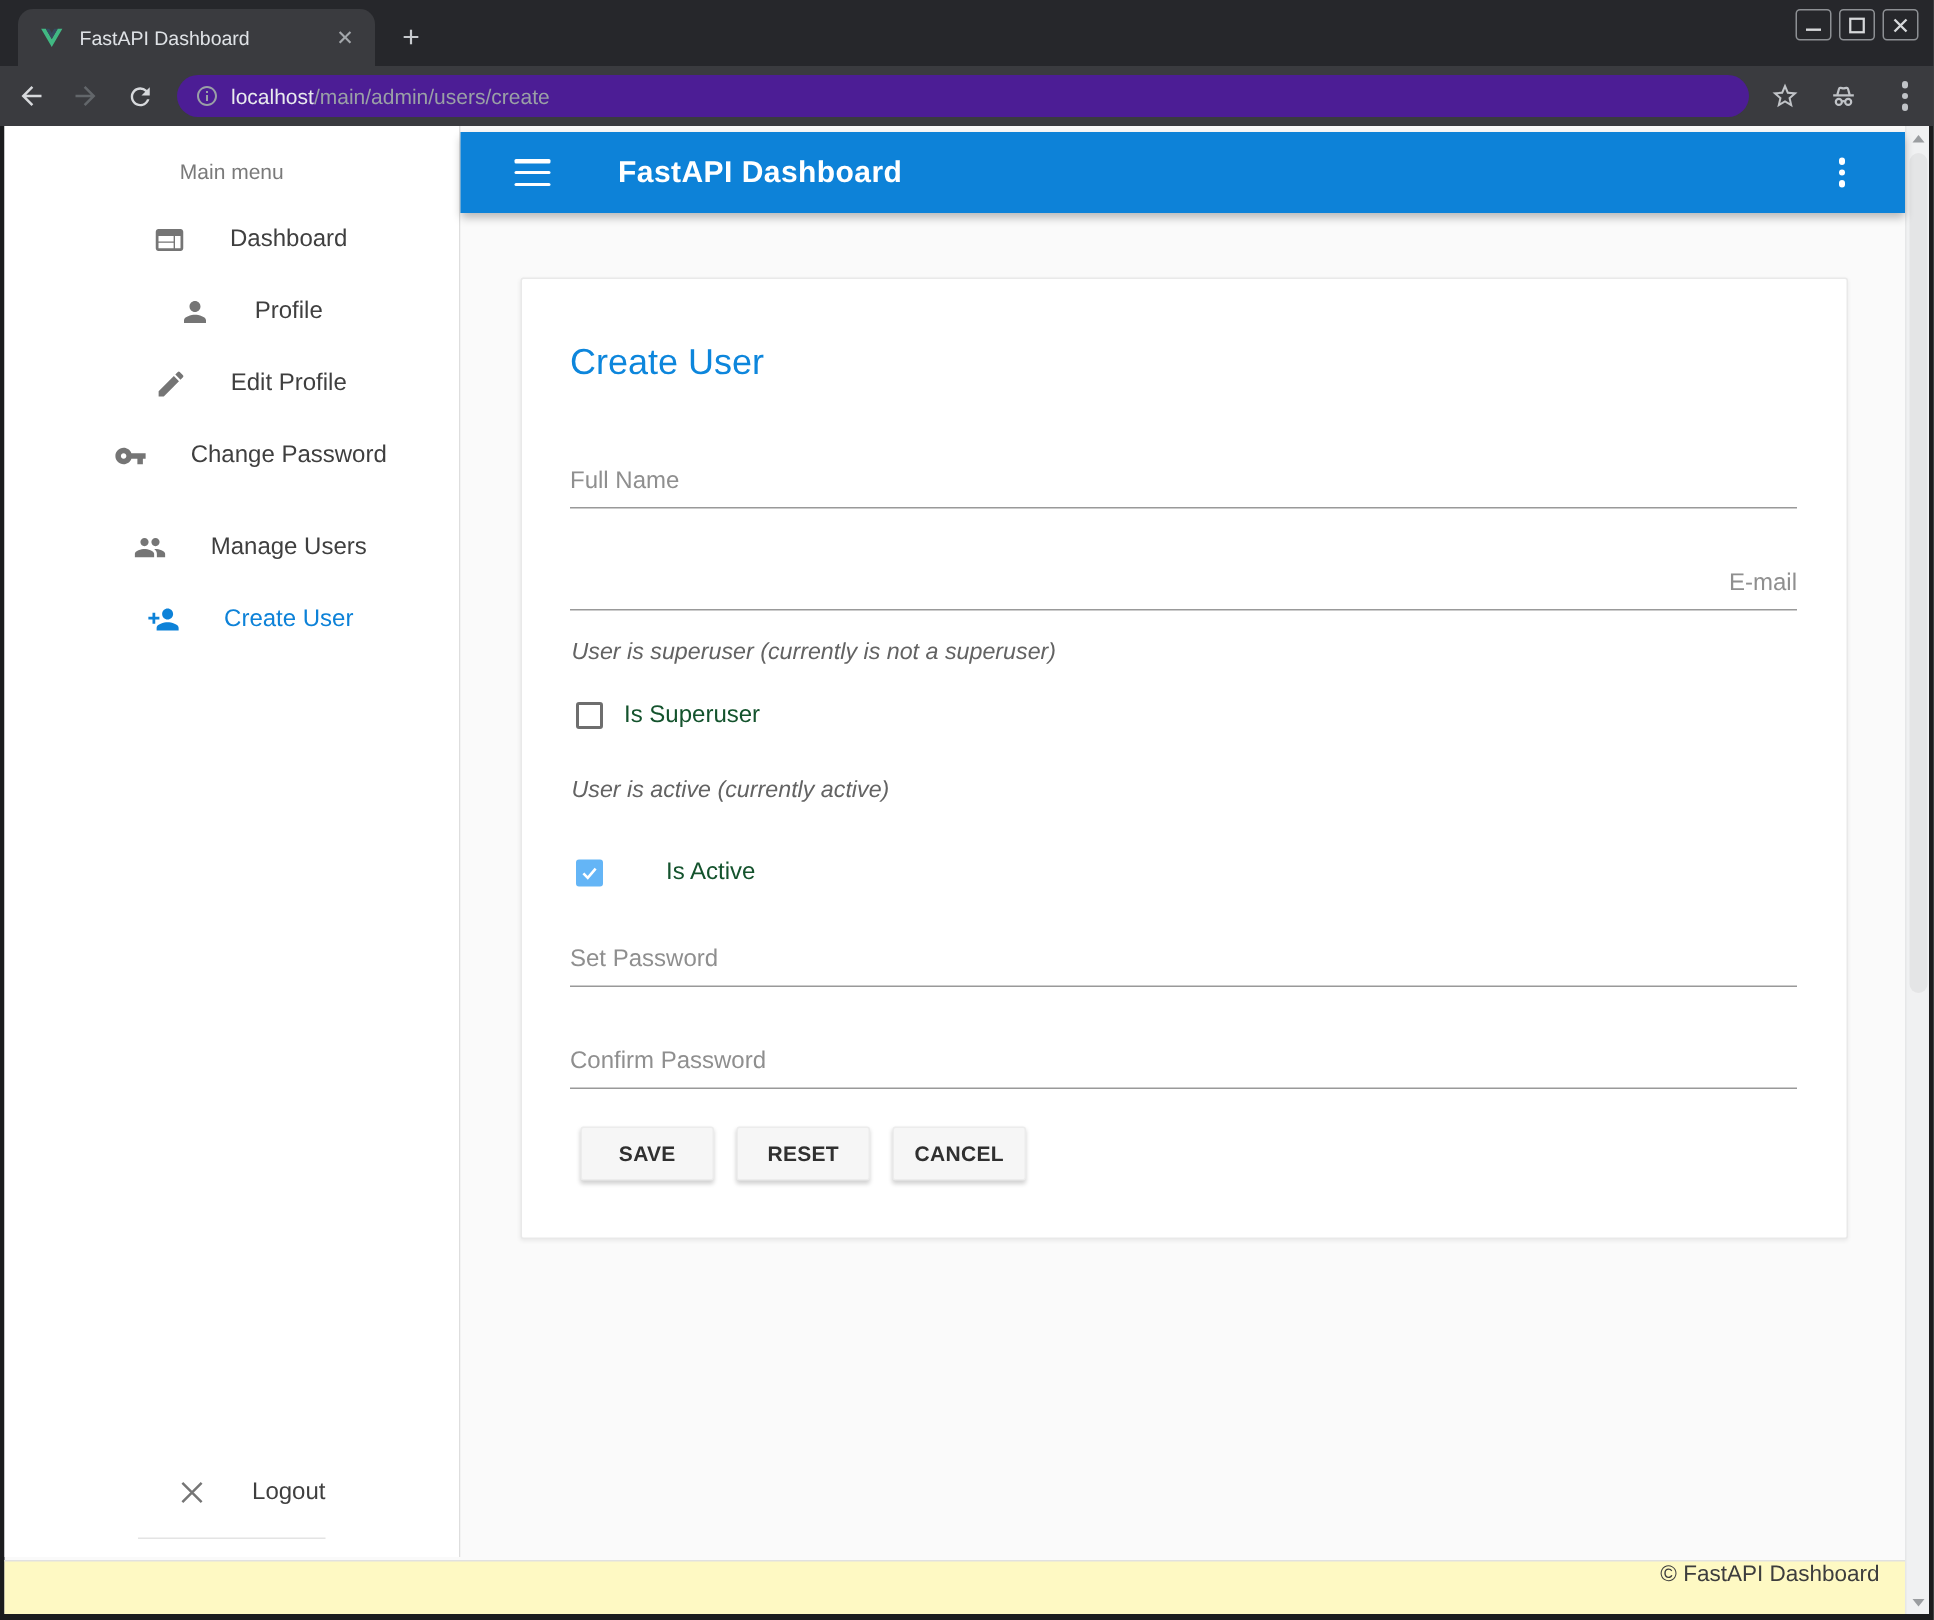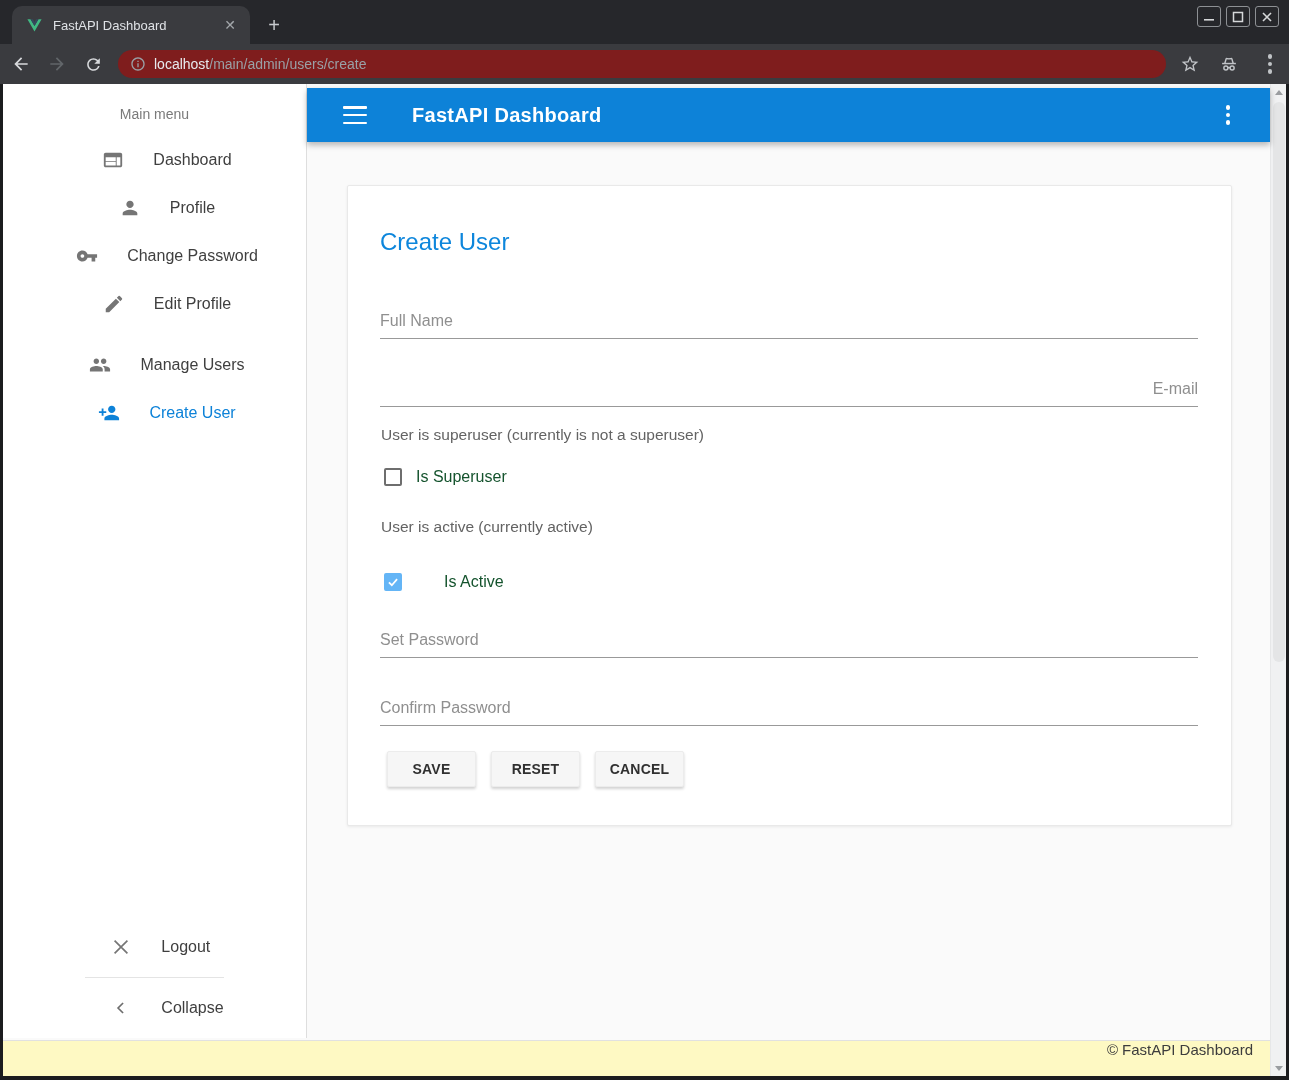--- a/index.html
+++ b/index.html
@@ -19,21 +19,21 @@
   .newtab-btn { position:absolute; left:262px; top:14px; width:24px; height:24px; color:#c7cace;
                 font-size:20px; line-height:22px; text-align:center; }
   .win-controls { position:absolute; right:10px; top:6px; display:flex; gap:5px; }
   .win-btn { width:24px; height:21px; border:1px solid #8d9094; border-radius:3px;
              display:flex; align-items:center; justify-content:center; }
   .win-btn svg { display:block; }
 
   .toolbar { position:absolute; left:0; top:44px; right:0; height:40px; background:#3a3b3f;
              display:flex; align-items:center; }
   .nav-btn { width:30px; height:30px; display:flex; align-items:center; justify-content:center; margin-left:6px; }
-  .omnibox { margin-left:10px; width:1048px; height:28px; background:#7f1d1d; border-radius:14px;
+  .omnibox { margin-left:10px; width:1048px; height:28px; background:#4c1d95; border-radius:14px;
              display:flex; align-items:center; padding:0 12px; }
   .omnibox .url { font-size:14px; margin-left:8px; white-space:nowrap; }
   .url-host { color:#e8eaed; }
   .url-path { color:#9aa0a6; }
   .toolbar-right { display:flex; align-items:center; margin-left:14px; gap:18px; }
 
   
   .viewport { position:absolute; left:3px; right:3px; top:84px; bottom:4px; background:#fafafa; }
 
   
@@ -76,21 +76,21 @@
   .content { position:absolute; left:304px; right:16px; top:58px; bottom:36px; background:#fafafa; overflow:hidden; }
   .card { position:relative; margin:43px 0 0 40px; width:885px; height:641px; background:#ffffff;
           border:1px solid #e9e9e9; border-radius:2px; box-shadow:0 1px 3px rgba(0,0,0,0.07); }
   .card-title { position:absolute; left:32px; top:42px; font-size:24px; color:#0d86dc; }
   .mat-input { position:absolute; left:32px; right:33px; height:35px; background:transparent; border:none;
                border-bottom:1px solid #999999; font-size:16px; color:#333; border-radius:0;
                font-family:"Liberation Sans", sans-serif; outline:none; }
   .mat-input::placeholder { color:#8f8f8f; opacity:1; }
   .in-fullname { top:118px; } .in-email { top:186px;text-align:right; }
   .in-password { top:437px; } .in-confirm { top:505px; }
-  .hint { position:absolute; left:33px; font-size:15.5px; color:#636363; }
+  .hint { position:absolute; left:33px; font-size:15.5px; color:#636363;font-style:italic; }
   .hint-superuser { top:240px; } .hint-active { top:332px; }
   .check-row { position:absolute; left:36px; display:flex; align-items:center; cursor:pointer; }
   .row-superuser { top:282px; } .row-active { top:387px;gap:28px; }
   .checkbox { width:18px; height:18px; border:2px solid #6e6e6e; border-radius:2px; background:#fff;
               display:flex; align-items:center; justify-content:center; }
   .checkbox.checked { background:#64b5f6; border-color:#64b5f6; }
   .check-label { margin-left:14px; font-size:16px; color:#14532d; }
   .btn-row { position:absolute; left:39px; top:565px; display:flex; gap:15px; }
   .btn { min-width:89px; height:36px; background:#f6f6f6; border:1px solid #ececec; border-radius:2px;
          font-family:"Liberation Sans", sans-serif; font-size:14px; font-weight:bold; letter-spacing:0.2px;
@@ -198,33 +198,33 @@
           <svg width="22" height="22" viewBox="0 0 24 24">
               <path fill="#757575" d="M12 12c2.21 0 4-1.79 4-4s-1.79-4-4-4-4 1.79-4 4 1.79 4 4 4zm0 2c-2.67 0-8 1.34-8 4v2h16v-2c0-2.66-5.33-4-8-4z"></path>
             </svg>
         </span>
         <span class="label">Profile</span>
       </div>
 
       <div class="side-item">
         <span class="icon">
           <svg width="22" height="22" viewBox="0 0 24 24">
+              <path fill="#757575" d="M3 17.25V21h3.75L17.81 9.94l-3.75-3.75L3 17.25zM20.71 7.04c.39-.39.39-1.02 0-1.41l-2.34-2.34a.9959.9959 0 0 0-1.41 0l-1.83 1.83 3.75 3.75 1.83-1.83z"></path>
+            </svg>
+        </span>
+        <span class="label">Edit Profile</span>
+      </div>
+
+      <div class="side-item">
+        <span class="icon">
+          <svg width="22" height="22" viewBox="0 0 24 24">
               <path fill="#757575" d="M12.65 10C11.83 7.67 9.61 6 7 6c-3.31 0-6 2.69-6 6s2.69 6 6 6c2.61 0 4.83-1.67 5.65-4H17v4h4v-4h2v-4H12.65zM7 14c-1.1 0-2-.9-2-2s.9-2 2-2 2 .9 2 2-.9 2-2 2z"></path>
             </svg>
         </span>
         <span class="label">Change Password</span>
-      </div>
-
-      <div class="side-item">
-        <span class="icon">
-          <svg width="22" height="22" viewBox="0 0 24 24">
-              <path fill="#757575" d="M3 17.25V21h3.75L17.81 9.94l-3.75-3.75L3 17.25zM20.71 7.04c.39-.39.39-1.02 0-1.41l-2.34-2.34a.9959.9959 0 0 0-1.41 0l-1.83 1.83 3.75 3.75 1.83-1.83z"></path>
-            </svg>
-        </span>
-        <span class="label">Edit Profile</span>
       </div>
 
       <div class="side-divider"></div>
 
       <div class="side-item">
         <span class="icon">
           <svg width="22" height="22" viewBox="0 0 24 24">
               <path fill="#757575" d="M16 11c1.66 0 2.99-1.34 2.99-3S17.66 5 16 5c-1.66 0-3 1.34-3 3s1.34 3 3 3zm-8 0c1.66 0 2.99-1.34 2.99-3S9.66 5 8 5C6.34 5 5 6.34 5 8s1.34 3 3 3zm0 2c-2.33 0-7 1.17-7 3.5V19h14v-2.5c0-2.33-4.67-3.5-7-3.5zm8 0c-.29 0-.62.02-.97.05 1.16.84 1.97 1.97 1.97 3.45V19h6v-2.5c0-2.33-4.67-3.5-7-3.5z"></path>
             </svg>
         </span>
@@ -245,28 +245,20 @@
       <div class="sidebar-bottom">
         <div class="side-item">
           <span class="icon">
             <svg width="22" height="22" viewBox="0 0 24 24">
                 <path d="M5 5 L19 19 M19 5 L5 19" stroke="#757575" stroke-width="1.8" fill="none"></path>
               </svg>
           </span>
           <span class="label">Logout</span>
         </div>
         <div class="side-divider"></div>
-        <div class="side-item">
-          <span class="icon">
-            <svg width="20" height="20" viewBox="0 0 24 24">
-                <path d="M14.5 6 L8.5 12 L14.5 18" stroke="#6e6e6e" stroke-width="2" fill="none"></path>
-              </svg>
-          </span>
-          <span class="label">Collapse</span>
-        </div>
       </div>
     </aside>
 
     <header class="appbar">
       <div class="hamburger">
         <span></span>
           <span></span>
           <span></span>
       </div>
       <span class="appbar-title">FastAPI Dashboard</span>

